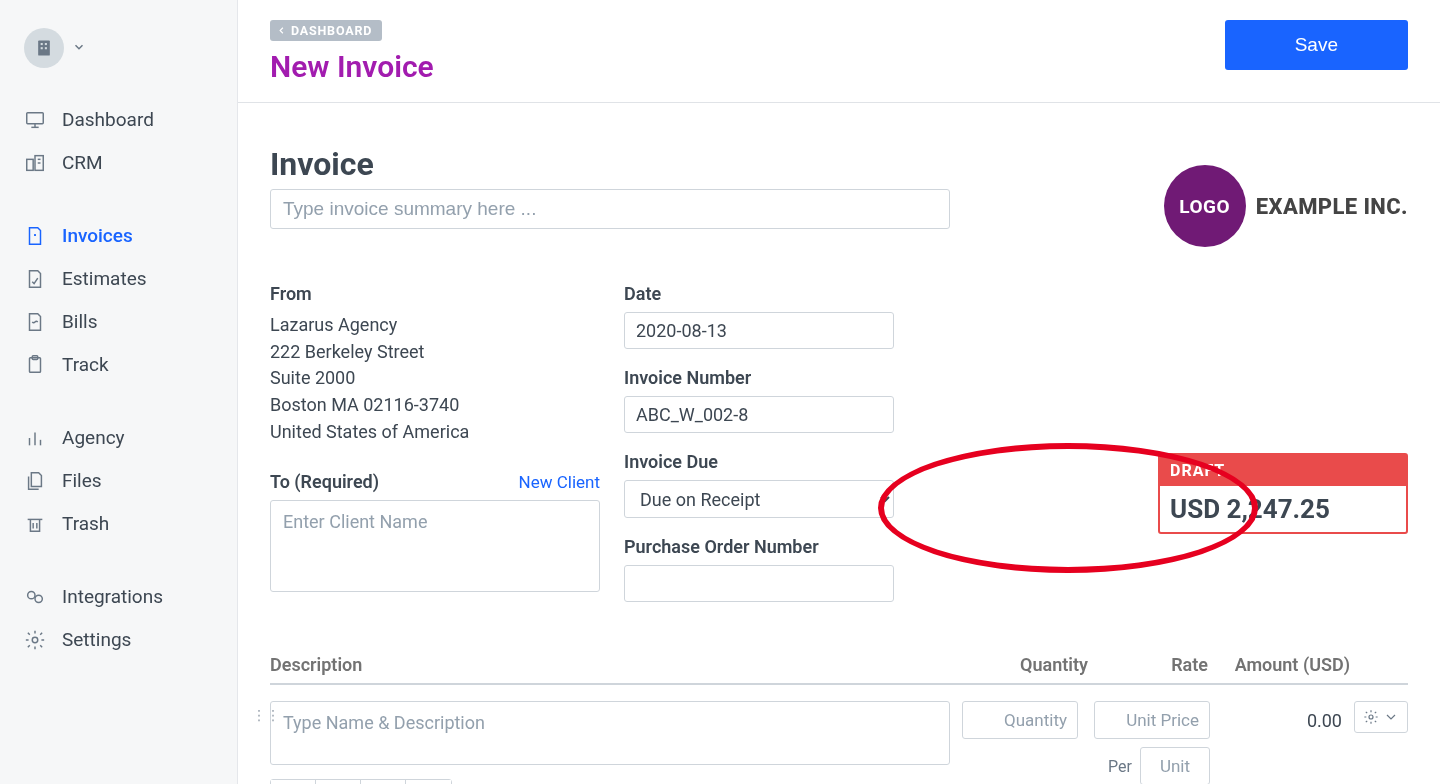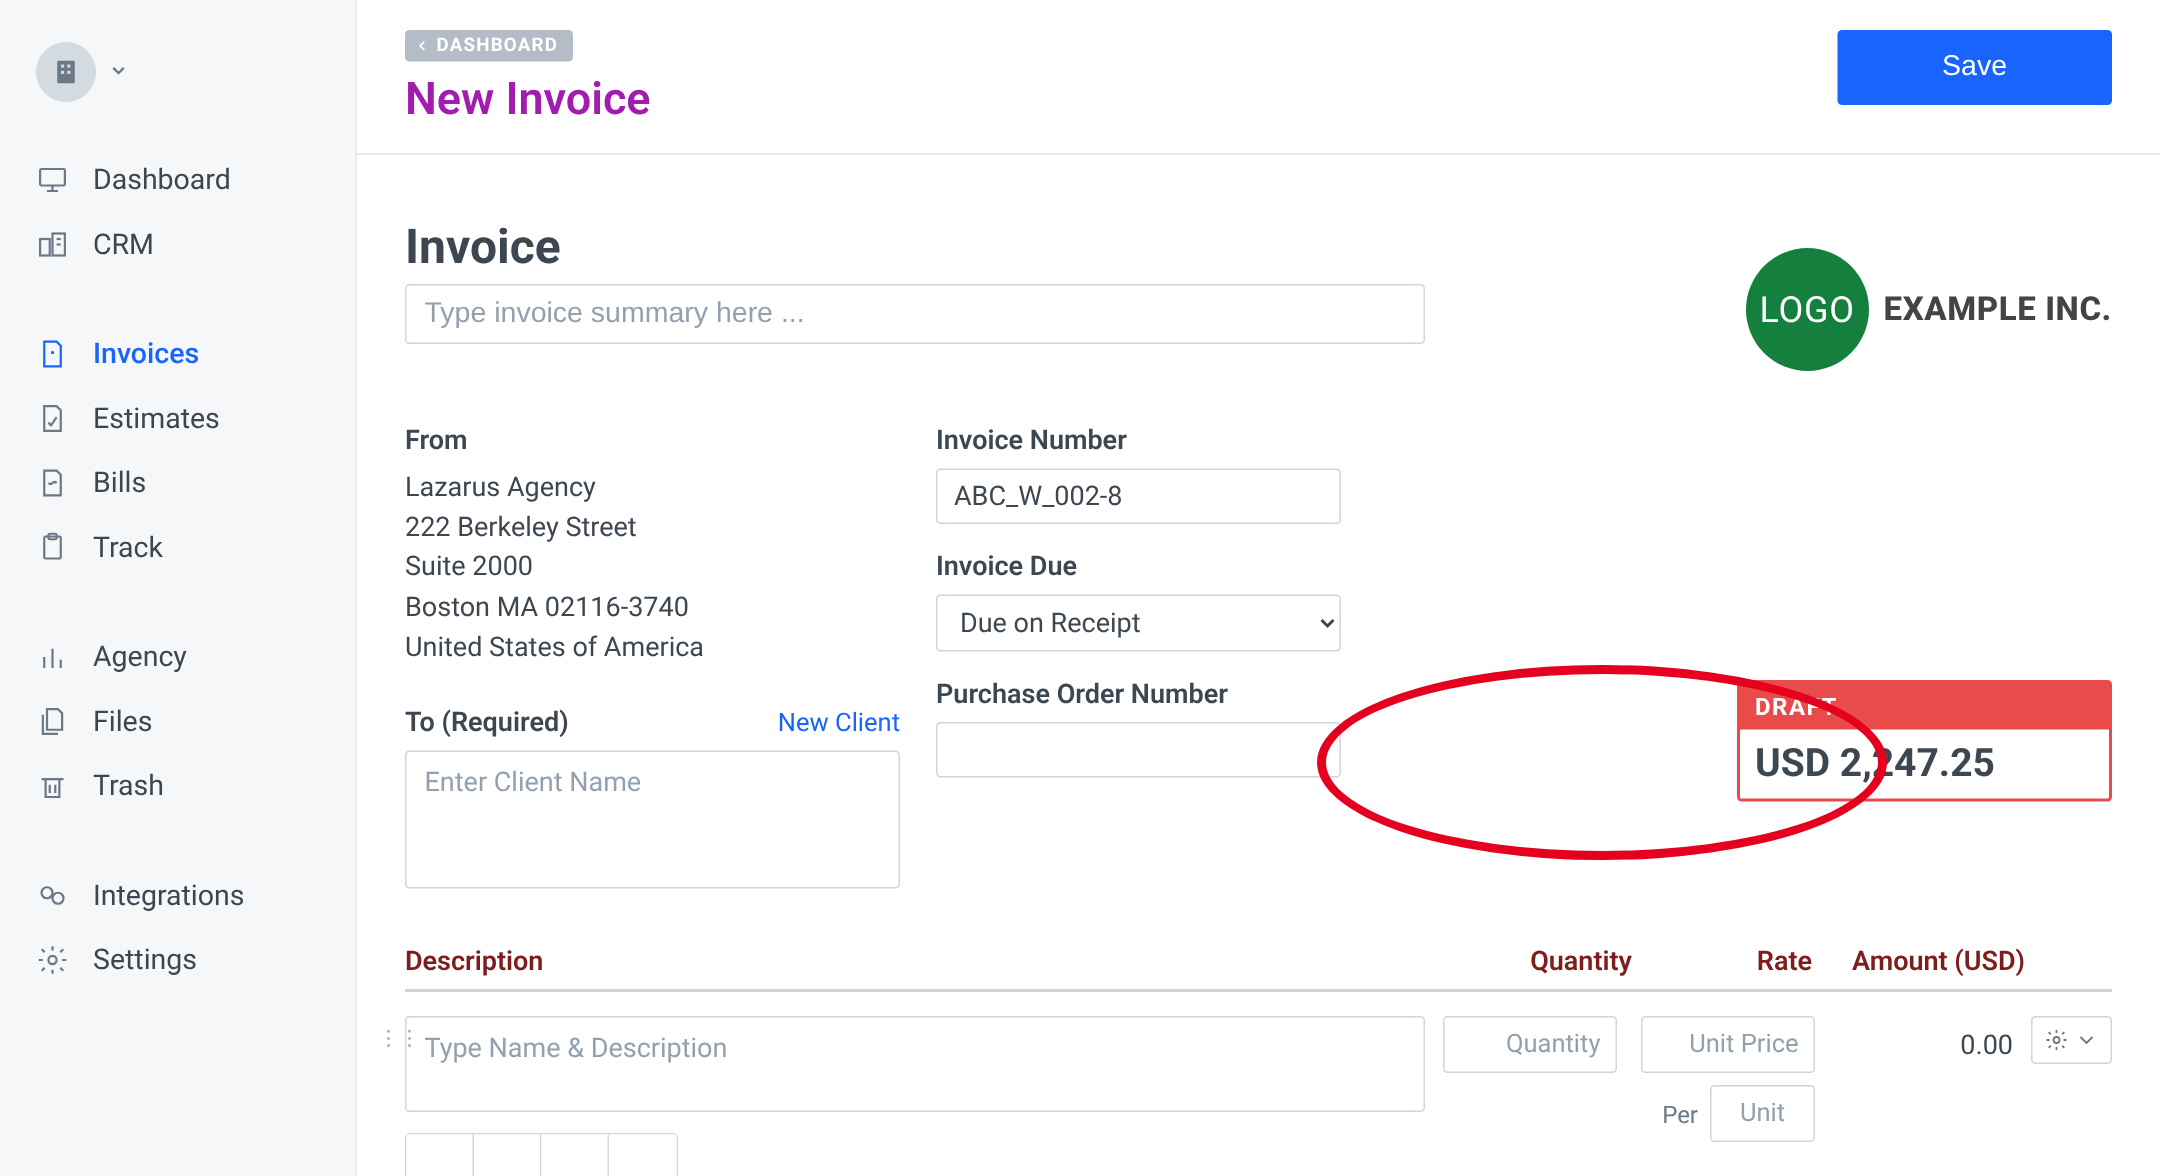--- a/index.html
+++ b/index.html
@@ -32,21 +32,21 @@
 
 .content { flex: 1; overflow-y: auto; padding: 42px 32px 0; position: relative; }
 
 .invoice-top { display: flex; justify-content: space-between; align-items: flex-start; }
 .invoice-title-block { flex: 1; max-width: 680px; }
 .invoice-heading { font-size: 32px; font-weight: 700; color: #3d4752; margin-bottom: 6px; }
 .summary-input { width: 100%; padding: 8px 12px; font-size: 19px; border: 1px solid #cfd5db; border-radius: 3px; color: #3d4752; }
 .summary-input::placeholder { color: #93a0ad; }
 
 .logo-block { display: flex; align-items: center; gap: 10px; margin-top: 20px; }
-.logo-circle { width: 82px; height: 82px; border-radius: 50%; background: #15803d; display: flex; align-items: center; justify-content: center; color: #fff; font-weight: 400; font-size: 24px; letter-spacing: 0.5px; }
+.logo-circle { width: 82px; height: 82px; border-radius: 50%; background: #701a75; display: flex; align-items: center; justify-content: center; color: #fff; font-weight: 700; font-size: 19px; letter-spacing: 0.5px; }
 .logo-text { font-size: 22px; font-weight: 800; color: #444; letter-spacing: 0.4px; }
 
 .details-row { display: flex; gap: 24px; margin-top: 36px; }
 .details-col { flex: 1; max-width: 330px; }
 .details-col-right { position: relative; }
 
 .field-label { font-size: 18px; font-weight: 600; color: #3d4752; margin-bottom: 8px; display: block; }
 .from-text { font-size: 18px; line-height: 1.48; color: #3d4752; margin-bottom: 26px; }
 
 .to-header { display: flex; justify-content: space-between; align-items: center; margin-bottom: 8px; }
@@ -57,21 +57,21 @@
 .text-input, .select-input { width: 270px; padding: 7px 11px; font-size: 18px; border: 1px solid #cfd5db; border-radius: 3px; color: #3d4752; font-family: inherit; }
 .select-input { height: 38px; background: #fff; }
 .field-block { margin-bottom: 18px; }
 
 .status-box { position: absolute; right: 32px; top: 350px; border: 2px solid #e94b4b; border-radius: 3px; width: 250px; }
 .status-badge { background: #e94b4b; color: #fff; font-weight: 700; font-size: 16px; letter-spacing: 1px; padding: 6px 10px; }
 .status-amount { font-size: 26px; font-weight: 700; color: #3d4752; padding: 8px 10px; }
 
 
 .lines-section { margin-top: 34px; }
-.lines-header { display: flex; border-bottom: 2px solid #cfd5db; padding-bottom: 8px; font-size: 18px; font-weight: 600; color: #7f1d1d; }
+.lines-header { display: flex; border-bottom: 2px solid #cfd5db; padding-bottom: 8px; font-size: 18px; font-weight: 600; color: #737373; }
 .col-desc { flex: 1; }
 .col-qty { width: 130px; text-align: right; }
 .col-rate { width: 120px; text-align: right; }
 .col-amt { width: 150px; text-align: right; padding-right: 8px; }
 .col-gear { width: 50px; }
 
 .line-row { display: flex; align-items: flex-start; gap: 12px; padding: 16px 0 0; position: relative; }
 .drag-handle { position: absolute; left: -18px; top: 22px; color: #9aa3ad; font-size: 14px; cursor: grab; }
 .line-desc { flex: 1; }
 .desc-input { width: 100%; height: 64px; border: 1px solid #cfd5db; border-radius: 3px; padding: 10px 12px; font-size: 18px; font-family: inherit; resize: none; }
@@ -252,20 +252,24 @@
 
           <div class="to-header">
             <label class="field-label" style="margin-bottom:0">To (Required)</label>
             <span class="new-client">New Client</span>
           </div>
           <textarea class="client-box" placeholder="Enter Client Name" style=""></textarea>
         </div>
 
         <div class="details-col details-col-right" style="max-width:280px">
           <div class="field-block">
+            <label class="field-label">Date</label>
+            <input class="text-input" value="2020-08-13" style="">
+          </div>
+          <div class="field-block">
             <label class="field-label">Invoice Number</label>
             <input class="text-input" value="ABC_W_002-8" style="">
           </div>
           <div class="field-block">
             <label class="field-label">Invoice Due</label>
             <select class="select-input"><option>Due on Receipt</option></select>
           </div>
           <div class="field-block">
             <label class="field-label">Purchase Order Number</label>
             <input class="text-input" value="" style="">

